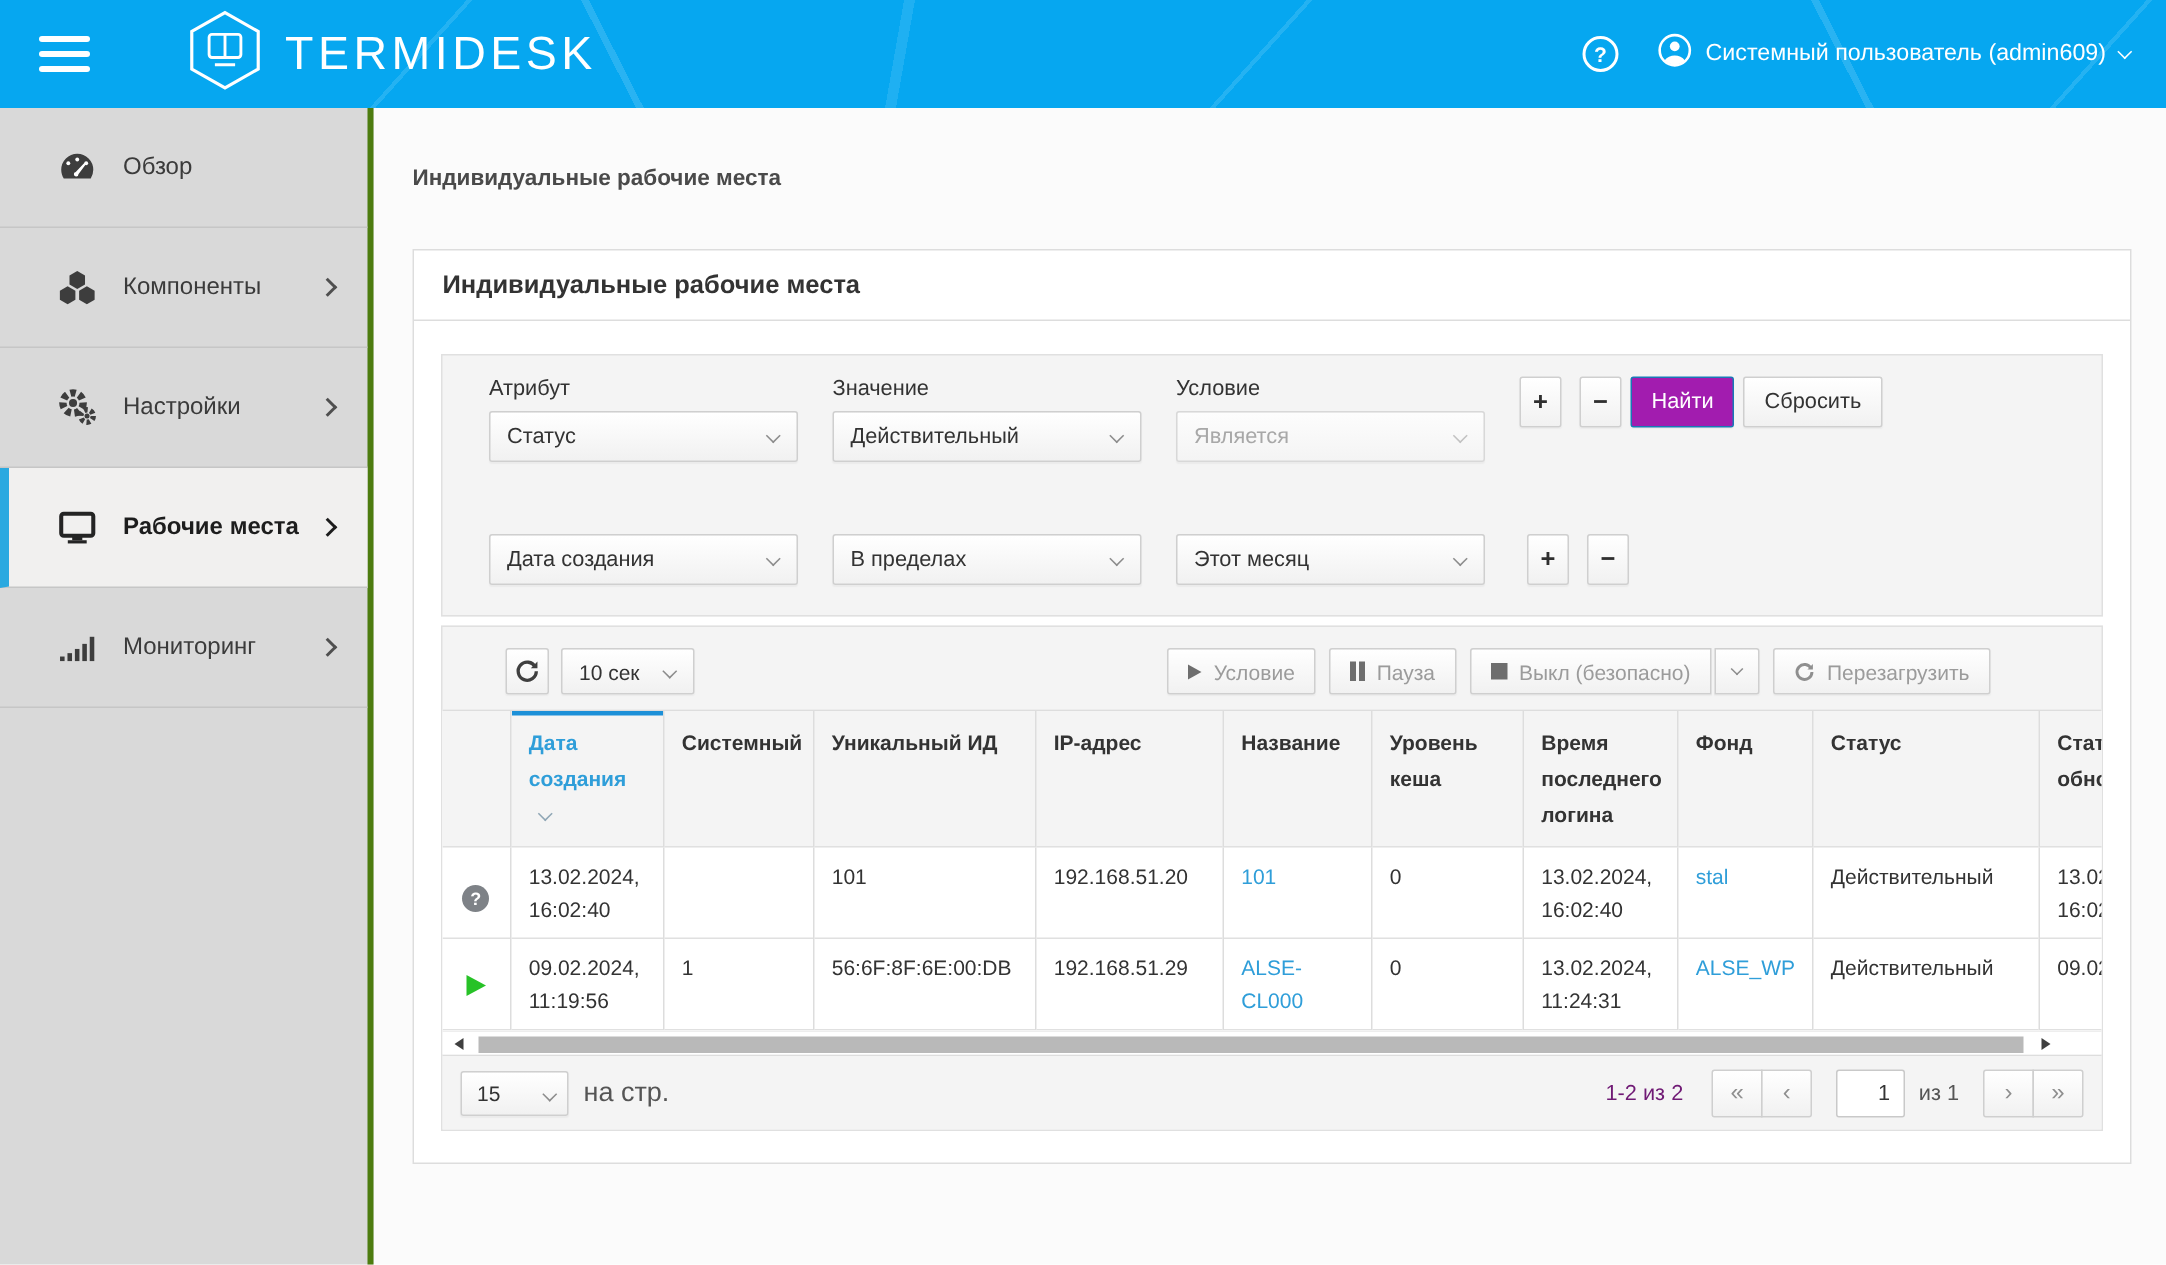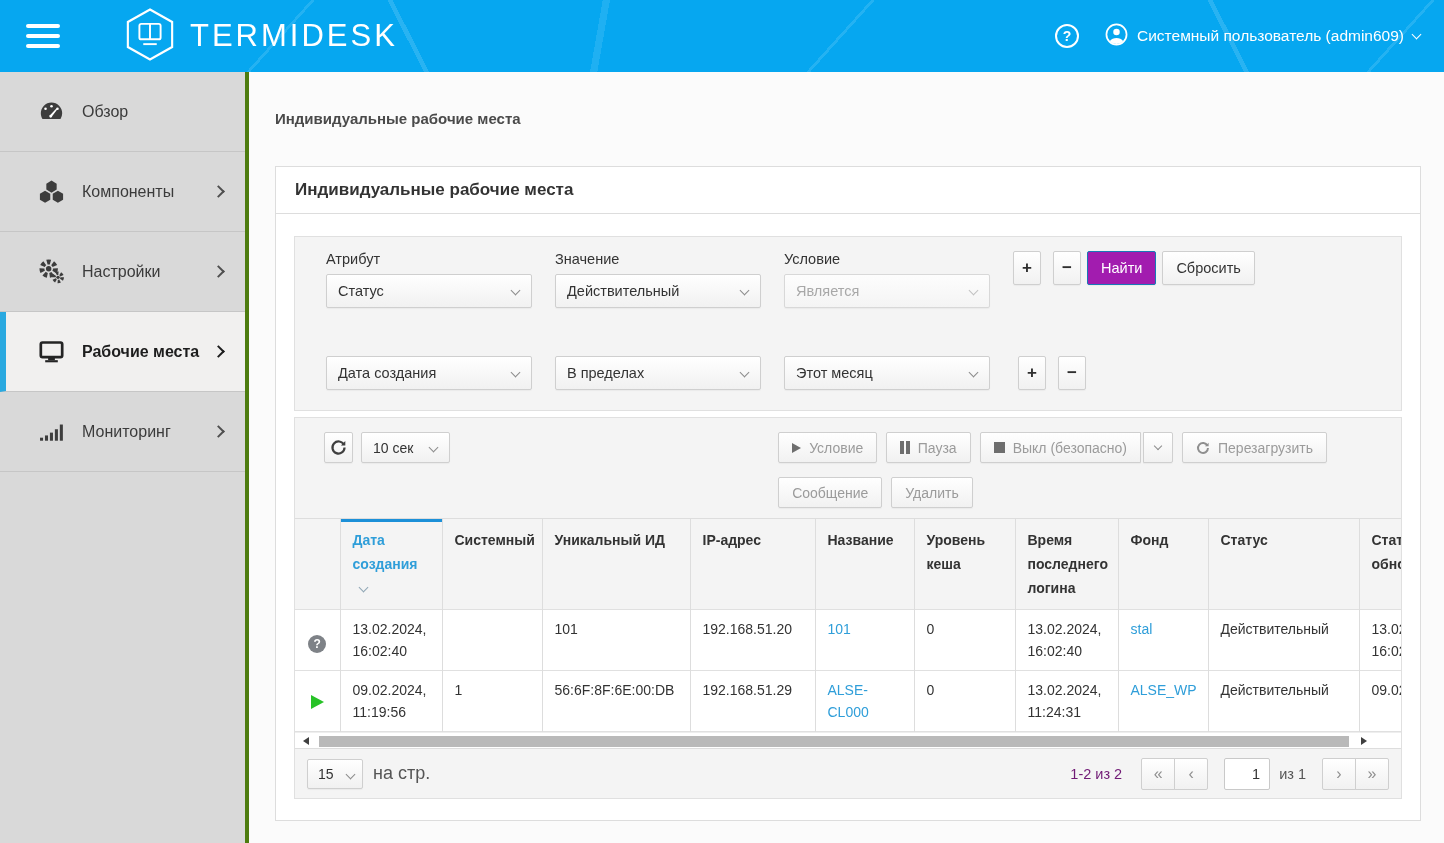--- a/index.html
+++ b/index.html
@@ -68,21 +68,21 @@
   .btn.square{ width:28px; padding:0; font-size:17px; font-weight:700; color:#2f2f2f;}
   .btn.primary{ background:#a21caf; border-color:#1879b6; color:#fff; }
   .btn.small{ height:31px; font-size:14px; }
   .btn.gray-text{ color:#9b9b9b; }
   .f-actions{ display:flex; align-items:flex-end; gap:12px; }
   .f-actions .tight{ margin-left:-6px; }
 
   
   .control-panel{ margin-top:6px; }
   .toolbar{ display:flex; align-items:flex-start; padding:14px 29px 10px; }
-  .tb-left{ display:flex; gap:8px; }
+  .tb-left{ display:flex; gap:8px;margin-left:13px; }
   .tb-right{ margin-left:auto; margin-right:45px; display:flex; flex-direction:column; align-items:flex-start; gap:14px;}
   .tb-row{ display:flex; gap:9px; }
   .split{ display:flex; }
   .split .btn:first-child{ border-top-right-radius:0; border-bottom-right-radius:0; }
   .split .btn:last-child{ border-top-left-radius:0; border-bottom-left-radius:0; margin-left:2px; width:30px; padding:0;}
   .icon-play{ width:0; height:0; border-left:9px solid #6e6e6e; border-top:5.5px solid transparent; border-bottom:5.5px solid transparent;}
   .icon-pause{ display:inline-flex; gap:2.5px; }
   .icon-pause i{ width:3.5px; height:13px; background:#6e6e6e; }
   .icon-stop{ width:11px; height:11px; background:#6e6e6e; }
   .icon-refresh{ width:17px; height:17px; }
@@ -111,21 +111,21 @@
   
   .hscroll{ position:relative; height:16px; background:#fff; border-top:1px solid #eee;}
   .hs-thumb{ position:absolute; left:24px; right:52px; top:2.5px; height:11px; background:#b9b9b9; cursor:grab;}
   .hs-left{ position:absolute; left:8px; top:4px; width:0; height:0;
     border-right:6px solid #3f3f3f; border-top:4px solid transparent; border-bottom:4px solid transparent; cursor:pointer;}
   .hs-right{ position:absolute; right:34px; top:4px; width:0; height:0;
     border-left:6px solid #3f3f3f; border-top:4px solid transparent; border-bottom:4px solid transparent; cursor:pointer;}
 
   
   .grid-footer{ display:flex; align-items:center; border-top:1px solid #ddd; background:#f4f4f4; padding:9px 12px; height:50px;}
-  .mini-select{ width:56px; height:30px; padding:0 20px 0 10px; font-size:14px; }
+  .mini-select{ width:72px; height:30px; padding:0 20px 0 10px; font-size:14px; }
   .mini-select .caret{ right:8px; top:11px; }
   .per-page{ font-size:18px; color:#555; margin-left:10px; }
   .pg-right{ margin-left:auto; display:flex; align-items:center; }
   .pg-range{ font-size:14.5px; color:#701a75; margin-right:19px; }
   .pg-group{ display:inline-flex; }
   .pg-btn{ width:34px; height:32px; border:1px solid #cfcfcf; background:linear-gradient(#fff,#f1f1f1);
     color:#8f8f8f; font-size:16px; display:inline-flex; align-items:center; justify-content:center;
     cursor:pointer; border-radius:2px; font-family:inherit;}
   .pg-group .pg-btn + .pg-btn{ margin-left:-1px; border-top-left-radius:0; border-bottom-left-radius:0;}
   .pg-group .pg-btn:first-child{ border-top-right-radius:0; border-bottom-right-radius:0; }
@@ -332,24 +332,20 @@
                   <span class="mini-caret"></span>
                 </button>
               </span>
               <button class="btn small gray-text">
                 <svg width="14" height="14" viewBox="0 0 20 20">
                   <path d="M16.3 6.7A7.1 7.1 0 1 0 17.1 10" fill="none" stroke="#8f8f8f" stroke-width="2.8"></path>
                   <path d="M18 2.4v5.2h-5.2z" fill="#8f8f8f"></path>
                 </svg>
                 <span>Перезагрузить</span>
               </button>
-            </div>
-            <div class="tb-row">
-              <button class="btn small gray-text">Сообщение</button>
-              <button class="btn small gray-text">Удалить</button>
             </div>
           </div>
         </div>
 
         <div class="table-clip">
           <table>
             <colgroup>
               <col style="width:45px">
                 <col style="width:102px">
                 <col style="width:100px">

